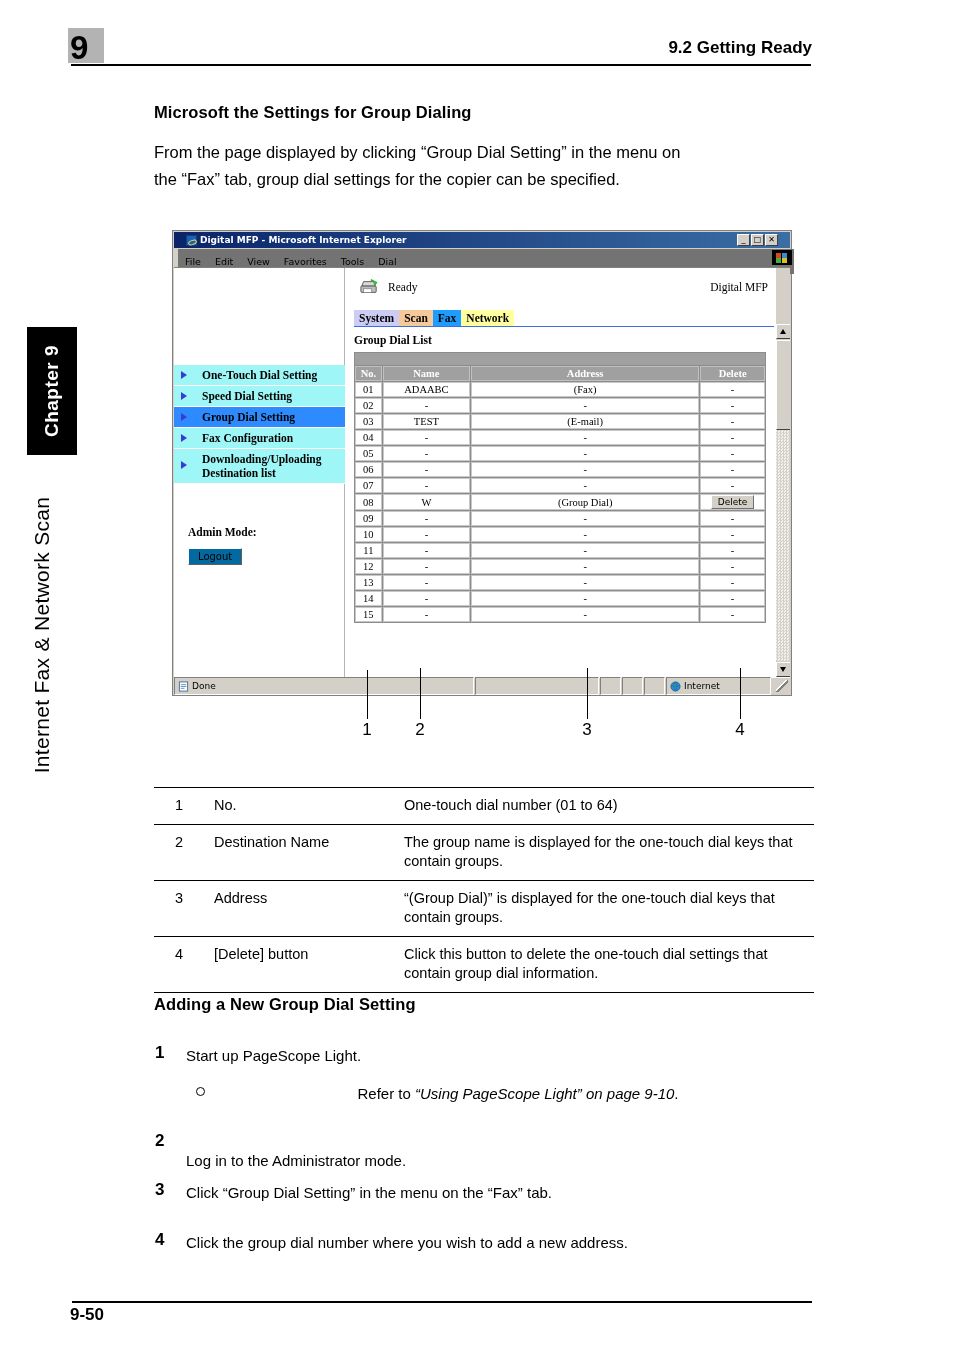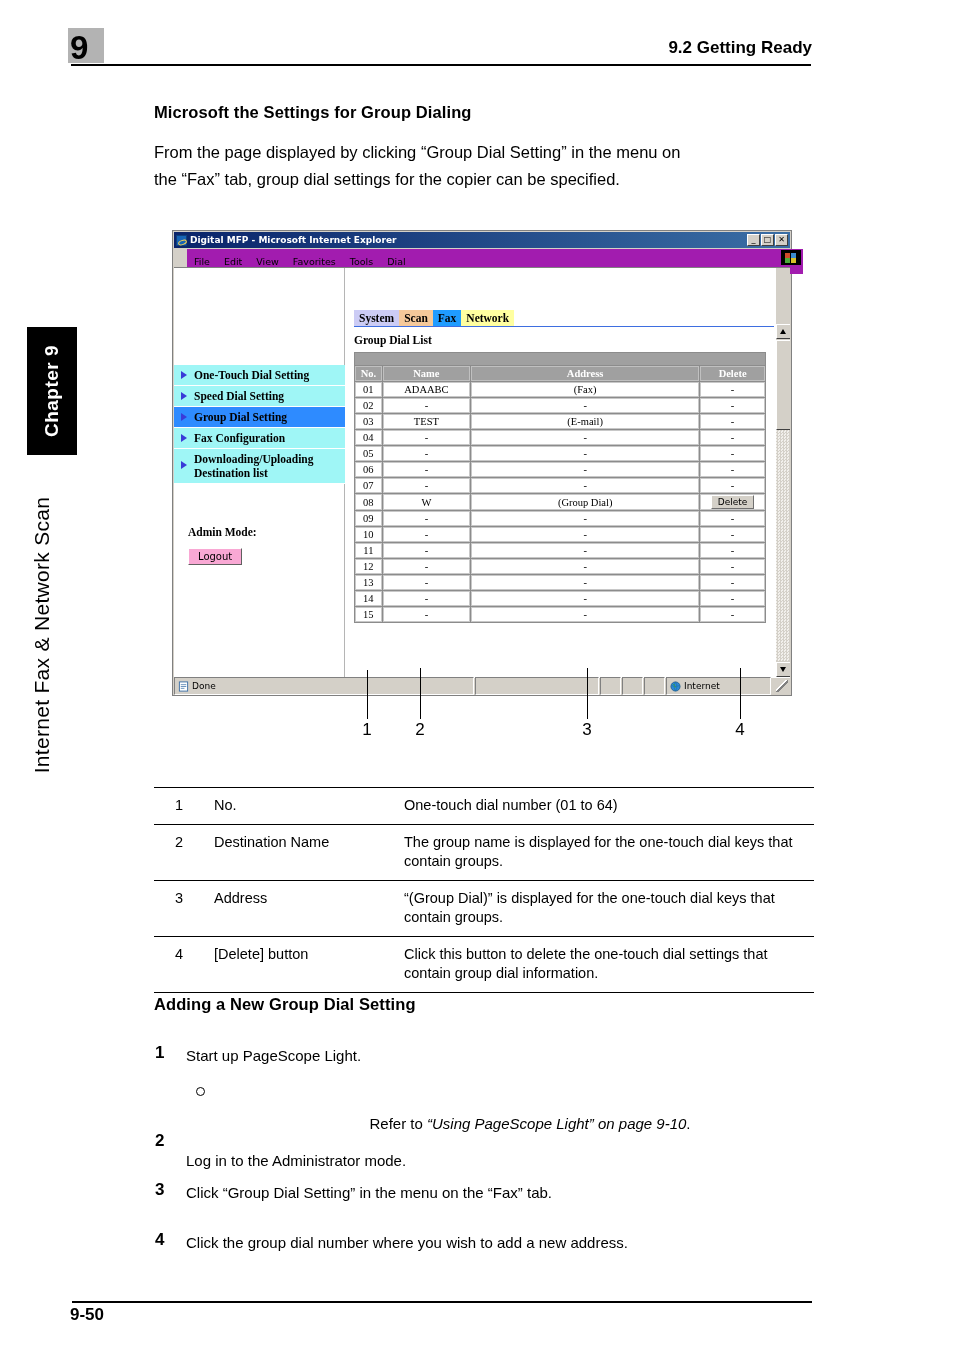--- a/index.html
+++ b/index.html
@@ -82,21 +82,21 @@
     width: 620px; height: 466px;
     background: #d4d0c8;
     border: 1px solid #808080;
     font-family: "DejaVu Sans", sans-serif;
   }
   #title-bar {
     position: absolute; left: 1px; top: 1px;
     width: 616px; height: 16px;
     background: linear-gradient(to right,#0a246a,#3a6ea5);
     display: flex; align-items: center;
-    padding: 0 2px;
+    padding: 0 12px;
   }
   #ie-logo {
     width: 11px; height: 11px; margin-right: 3px;
     background: #1663b5;
     border: 1px solid #0d3f7c;
     position: relative; flex: 0 0 auto;
   }
   #ie-logo::after {
     content:""; position:absolute; left:1px; top:4px;
     width:7px; height:3px; border:1px solid #ffd34d; border-radius:50%;
@@ -107,23 +107,23 @@
     white-space: nowrap; flex: 1 1 auto; overflow: hidden;
   }
   .win-btn {
     width: 13px; height: 12px; margin-left: 1px;
     background: #d4d0c8;
     border: 1px solid; border-color: #fff #404040 #404040 #fff;
     position: relative; flex: 0 0 auto;
     font-size: 8px; line-height: 10px; text-align: center; color:#000;
   }
   #menu-bar {
-    position: absolute; left: 14px; top: 18px;
+    position: absolute; left: 5px; top: 18px;
     width: 616px; height: 25px;
-    background: #a21caf;
+    background: #737373;
     display: flex; align-items: center;
   }
   #menu-bar .mi {
     font-size: 9.5px; color: #000; padding: 0 7px;
     white-space: nowrap;
   }
   #ie-brand-box {
     position: absolute; right: 2px; top: 1px;
     width: 20px; height: 15px; background: #000;
   }
@@ -145,21 +145,21 @@
   #nav-panel {
     position: absolute; left: 0; top: 0;
     width: 171px; height: 411px;
     background: #fff;
     border-right: 1px solid #b5b5b5;
   }
   .nav-item {
     position: relative;
     background: #9ff6f6;
     border-bottom: 1px solid #ffffff;
-    padding: 3px 4px 3px 20px;
+    padding: 3px 4px 3px 28px;
     font-family: "Liberation Serif", serif;
     font-size: 11.5px; font-weight: 700;
     color: #000; line-height: 14px;
     min-height: 21px;
   }
   .nav-item.selected { background: #2e8bff; }
   .nav-item .tri {
     position: absolute; left: 7px; top: 6px;
     width: 0; height: 0;
     border-left: 6px solid #3a3ad8;
@@ -168,21 +168,21 @@
   }
   #nav-list { position: absolute; left: 0; top: 97px; width: 171px; }
   #admin-mode-label {
     position: absolute; left: 14px; top: 258px;
     font-family: "Liberation Serif", serif;
     font-size: 11.5px; font-weight: 700;
   }
   #logout-button {
     position: absolute; left: 14px; top: 280px;
     padding: 2px 9px;
-    background: #f9a8d4;
+    background: #0369a1;
     border: 1px solid; border-color: #fff #606060 #606060 #fff;
     font-size: 10px; color: #000;
     font-family: "DejaVu Sans", sans-serif;
   }
 
   
   #main-panel {
     position: absolute; left: 172px; top: 0;
     width: 444px; height: 411px; background: #fff;
   }
@@ -434,20 +434,30 @@
           <span>Downloading/Uploading</span><br>
           <span>Destination list</span>
         </div>
       </div>
       <div id="admin-mode-label">Admin Mode:</div>
       <div id="logout-button">Logout</div>
     </div>
 
     <div id="main-panel">
 
+      <div id="status-row">
+        <svg id="printer-icon" viewBox="0 0 24 20">
+          <path d="M4 9 L6 4 L17 4 L19 9 Z" fill="#d8d8d8" stroke="#555" stroke-width="1"></path>
+          <rect x="3" y="9" width="17" height="7" rx="1" fill="#bdbdbd" stroke="#555" stroke-width="1"></rect>
+          <rect x="6" y="12" width="9" height="4" fill="#fff" stroke="#777" stroke-width=".7"></rect>
+          <path d="M14 2 L20 5 L18 8" fill="none" stroke="#2eb82e" stroke-width="2"></path>
+        </svg>
+        <span id="ready-text">Ready</span>
+        <span id="mfp-name">Digital MFP</span>
+      </div>
 
       <div id="tab-strip">
         <span class="tab" style="background:#ccccf5;">System</span>
         <span class="tab" style="background:#f5c99a;">Scan</span>
         <span class="tab" style="background:#1f9cff;">Fax</span>
         <span class="tab" style="background:#ffffa0;">Network</span>
       </div>
       <div id="tab-underline"></div>
 
       <div id="list-title">Group Dial List</div>
@@ -631,21 +641,21 @@
     </tr>
   </tbody>
 </table>
 
 <div class="sec-heading" style="left:154px; top:995px;">Adding a New Group Dial Setting</div>
 
 <div class="step-num" style="left:155px; top:1043px;">1</div>
 <div class="step" style="left:186px; top:1043px;">Start up PageScope Light.</div>
 
 <div class="substep-bullet" style="left:196px; top:1087px;"></div>
-<div class="step" style="left:218px; top:1111px; width:600px;margin-left:12px;">
+<div class="step" style="left:218px; top:1081px; width:600px;">
   <span>Refer to </span><span class="italic">“Using PageScope Light” on page 9-10</span><span>.</span>
 </div>
 
 <div class="step-num" style="left:155px; top:1131px;">2</div>
 <div class="step" style="left:186px; top:1148px;">Log in to the Administrator mode.</div>
 
 <div class="step-num" style="left:155px; top:1180px;">3</div>
 <div class="step" style="left:186px; top:1180px;">Click “Group Dial Setting” in the menu on the “Fax” tab.</div>
 
 <div class="step-num" style="left:155px; top:1230px;">4</div>

